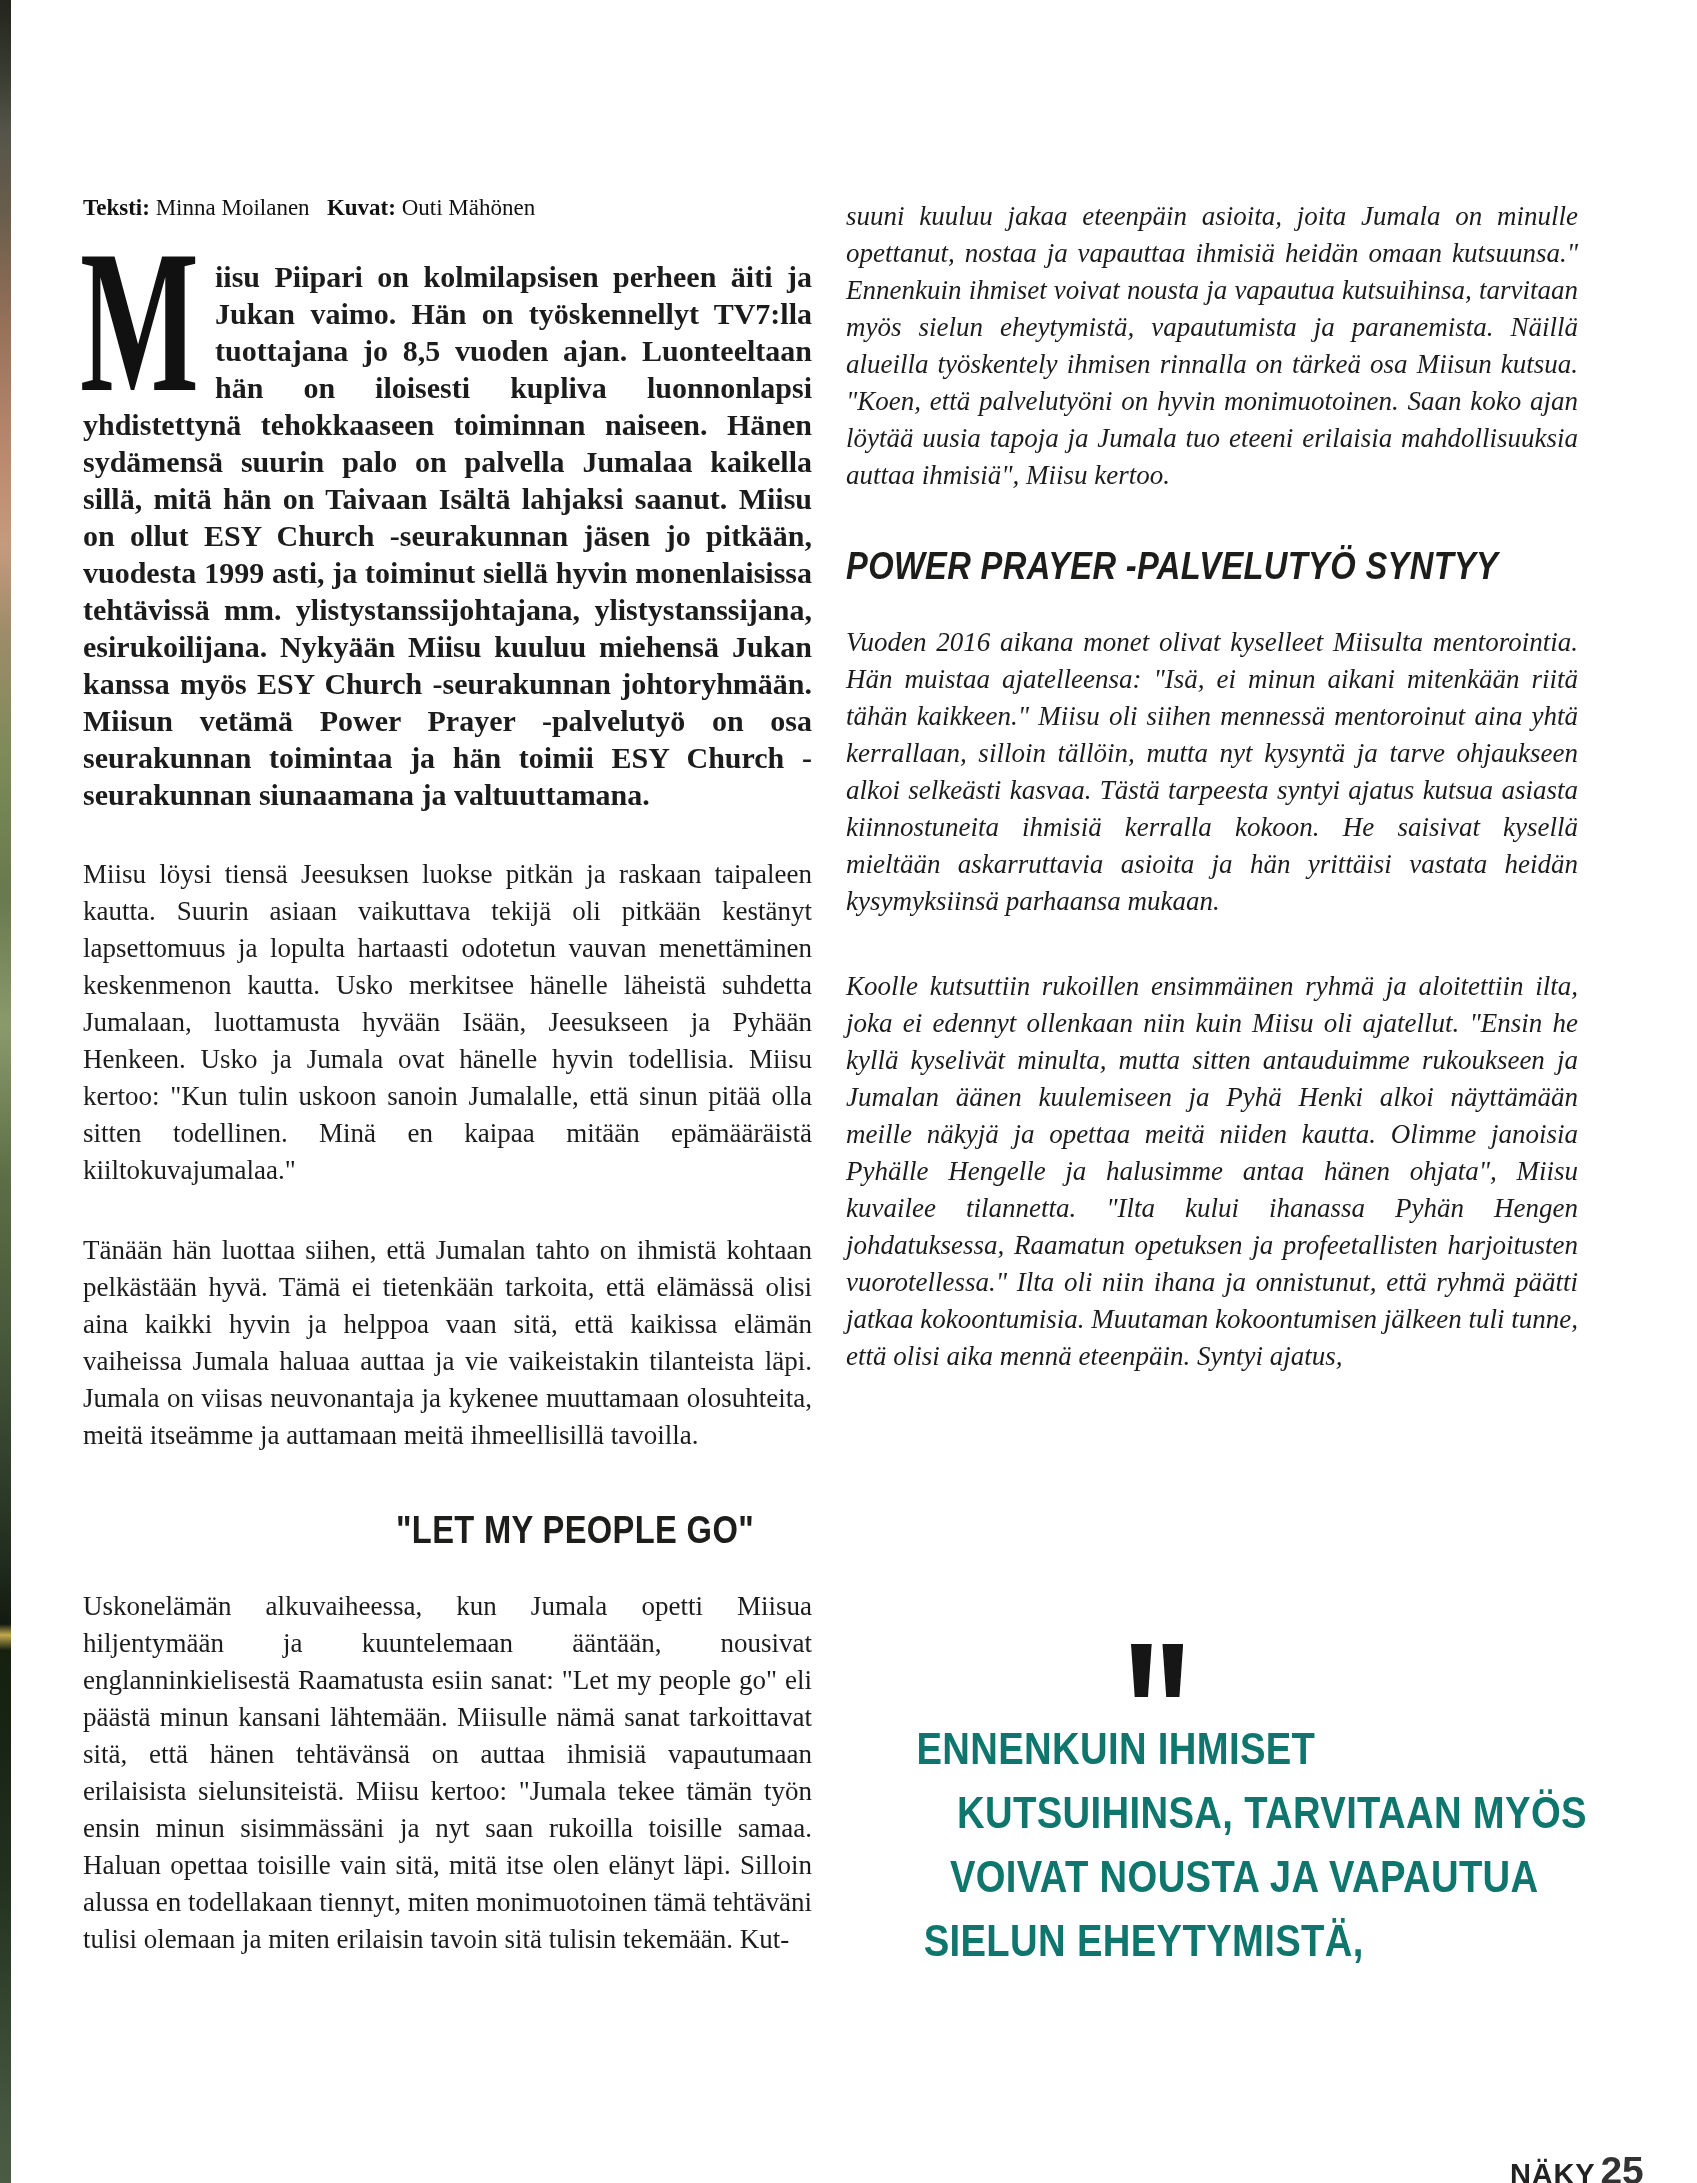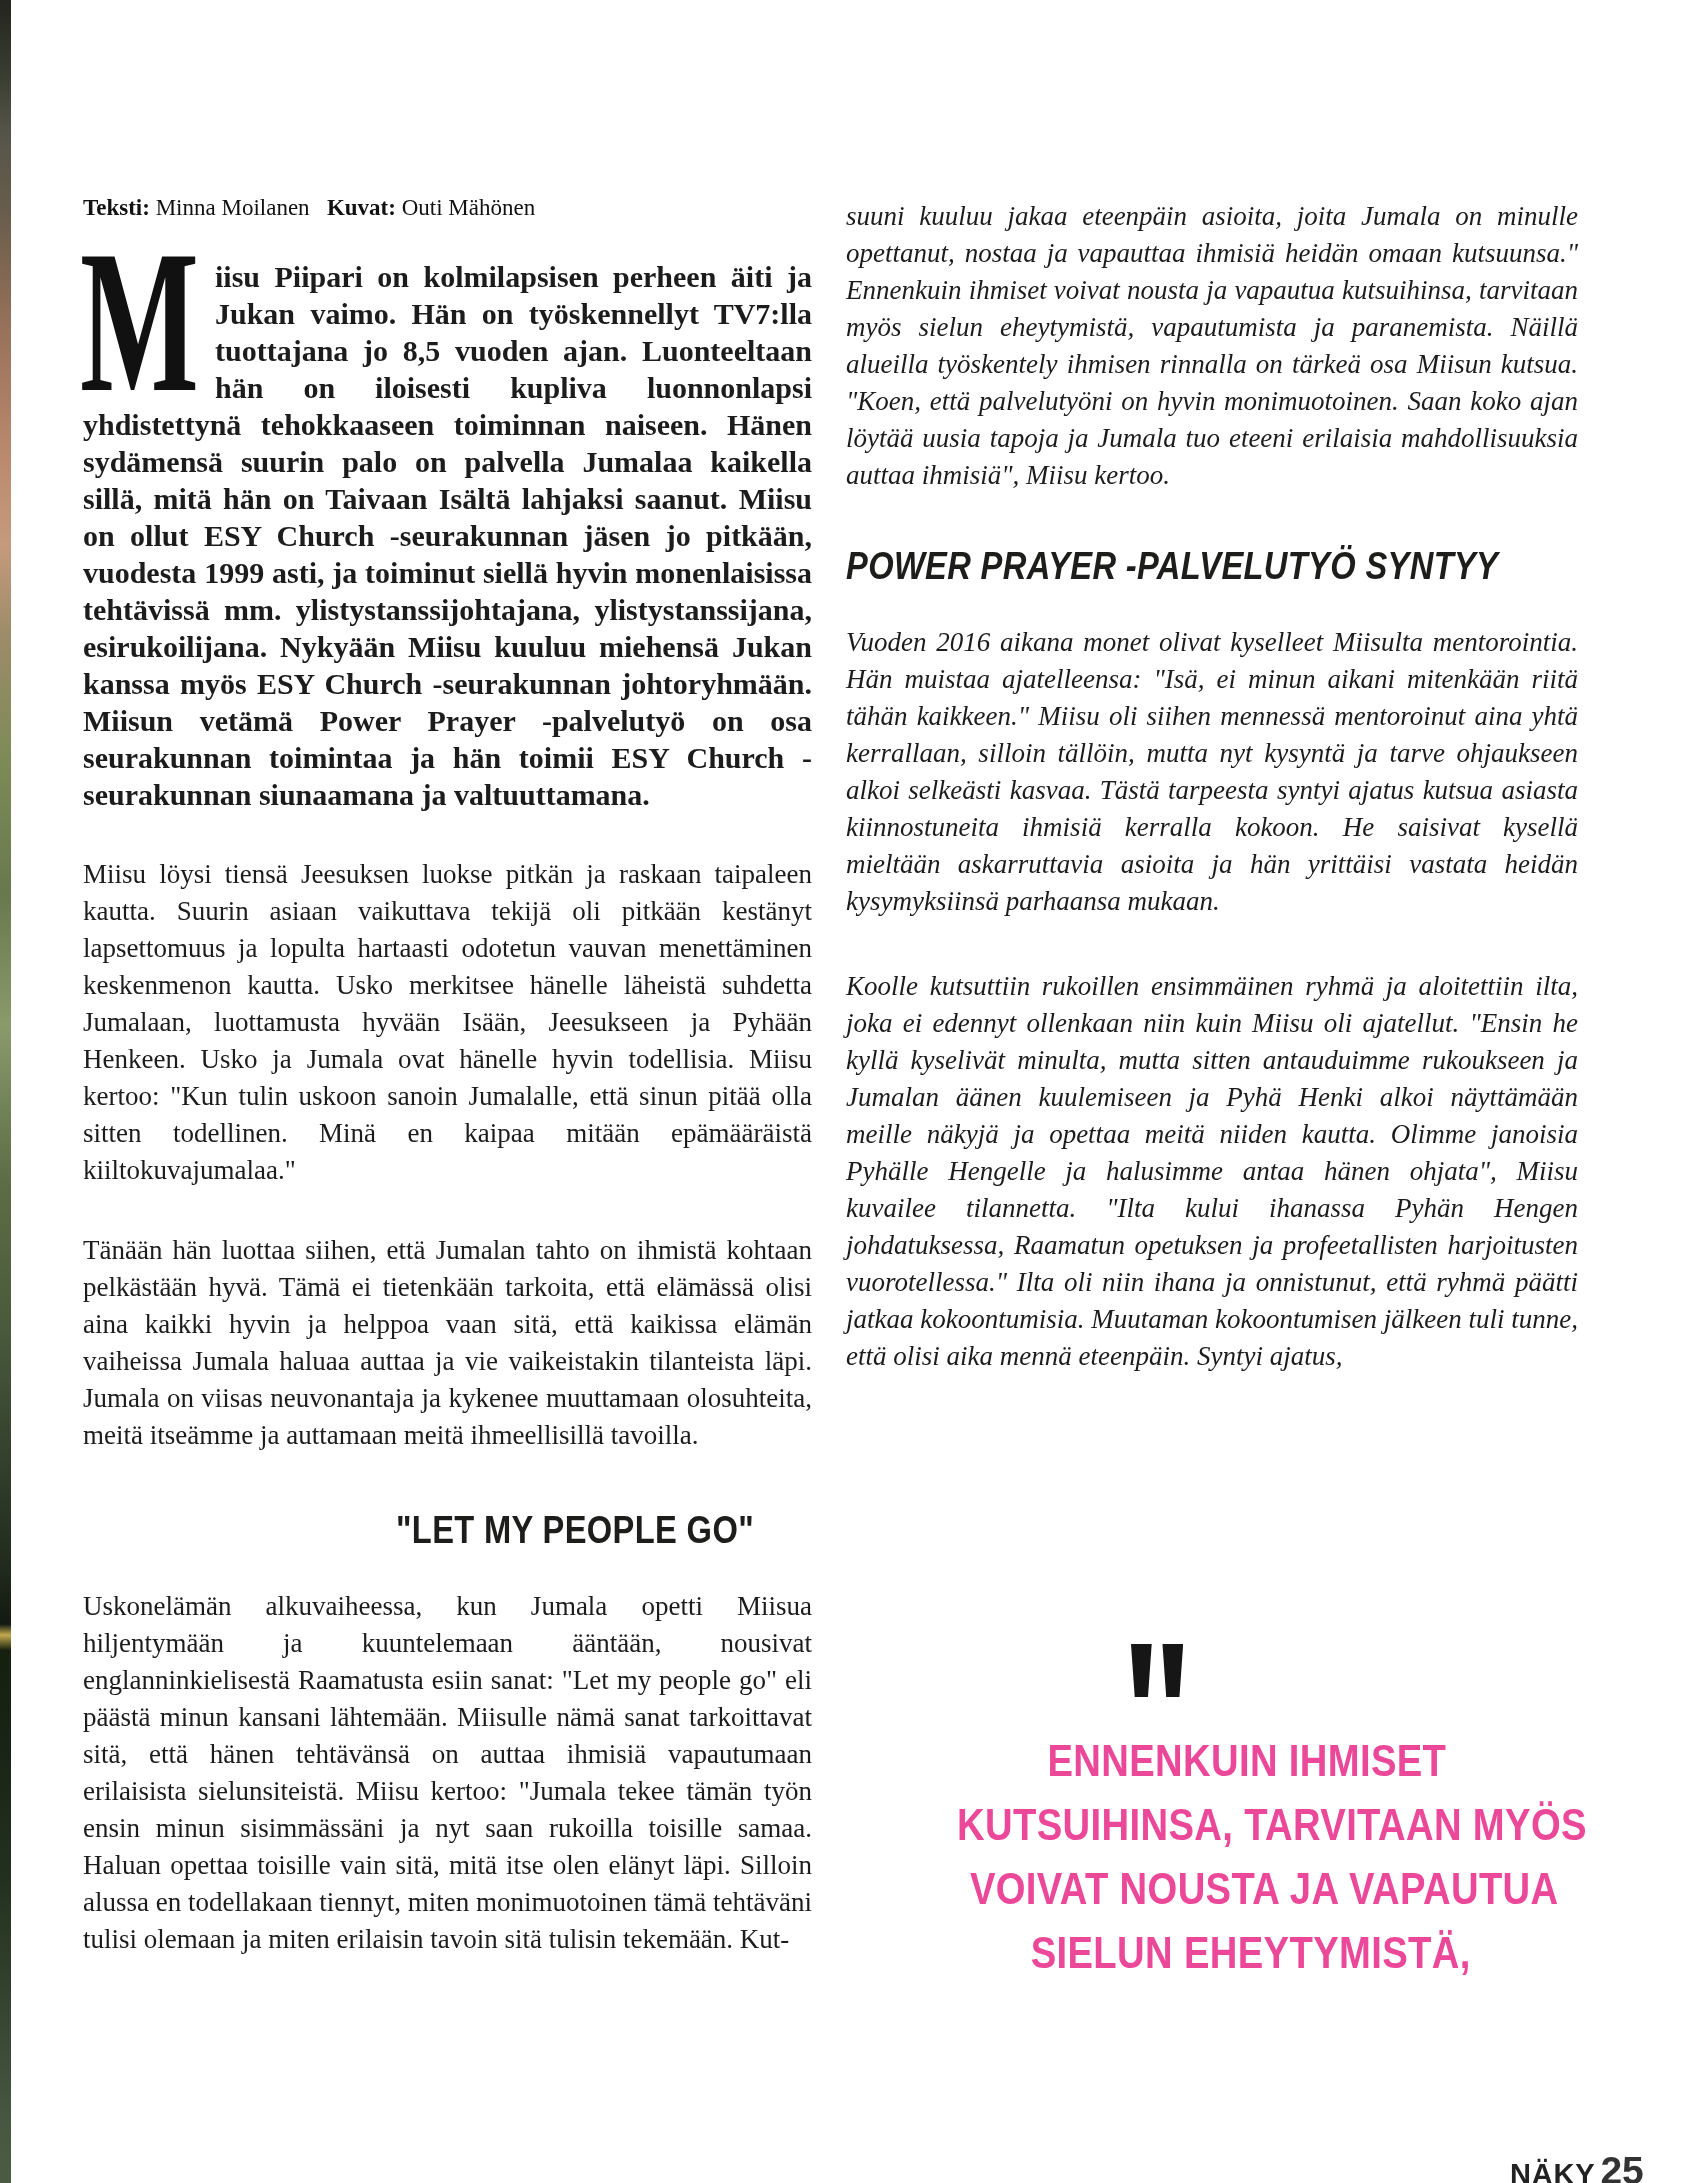--- a/index.html
+++ b/index.html
@@ -69,24 +69,24 @@
   }
   .quote-mark{
     margin-left:285px;height:53px;width:53px;
     display:flex;gap:10.8px;
   }
   .quote-mark i{
     display:block;width:20.7px;height:53px;background:#161616;
     clip-path:polygon(0 0,100% 0,82% 100%,18% 100%);
   }
   .quote-lines{
-    margin-top:32px;
-    text-align:center;
+    margin-top:20px;
+    text-align:left;
     font-family:"Liberation Sans", sans-serif;
-    font-weight:bold;color:#ec4899;
+    font-weight:bold;color:#0f766e;
     font-size:45px;line-height:64px;
     letter-spacing:0.4px;
   }
   .quote-lines div{white-space:nowrap;}
   .quote-lines span{display:inline-block;transform:scaleX(0.85);transform-origin:right center;}
 
   #footer{
     position:absolute;left:1510px;top:2104px;
     display:flex;align-items:baseline;
     font-family:"Liberation Sans", sans-serif;color:#222;

